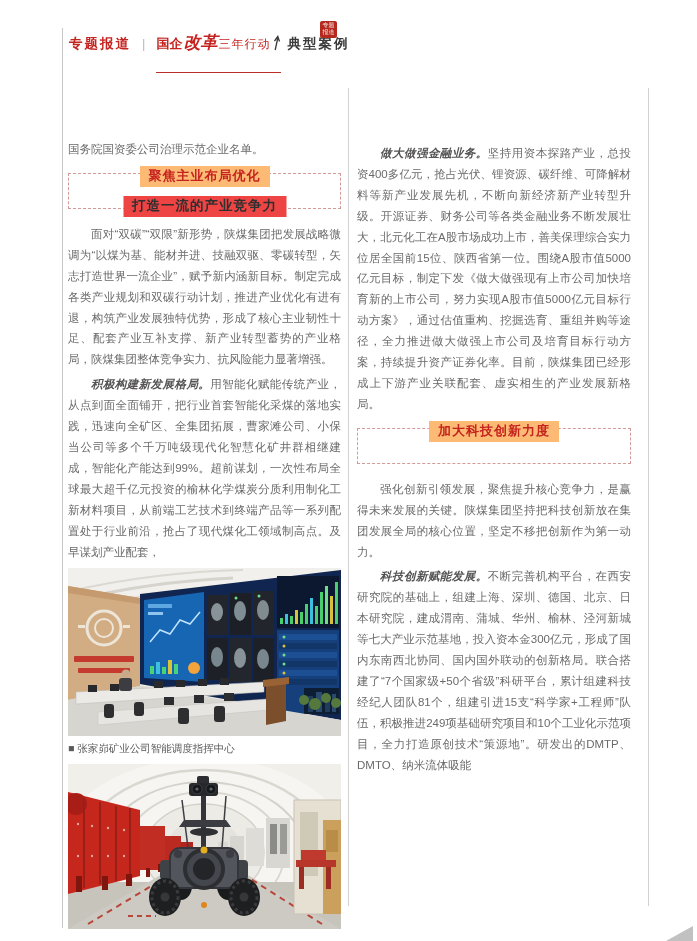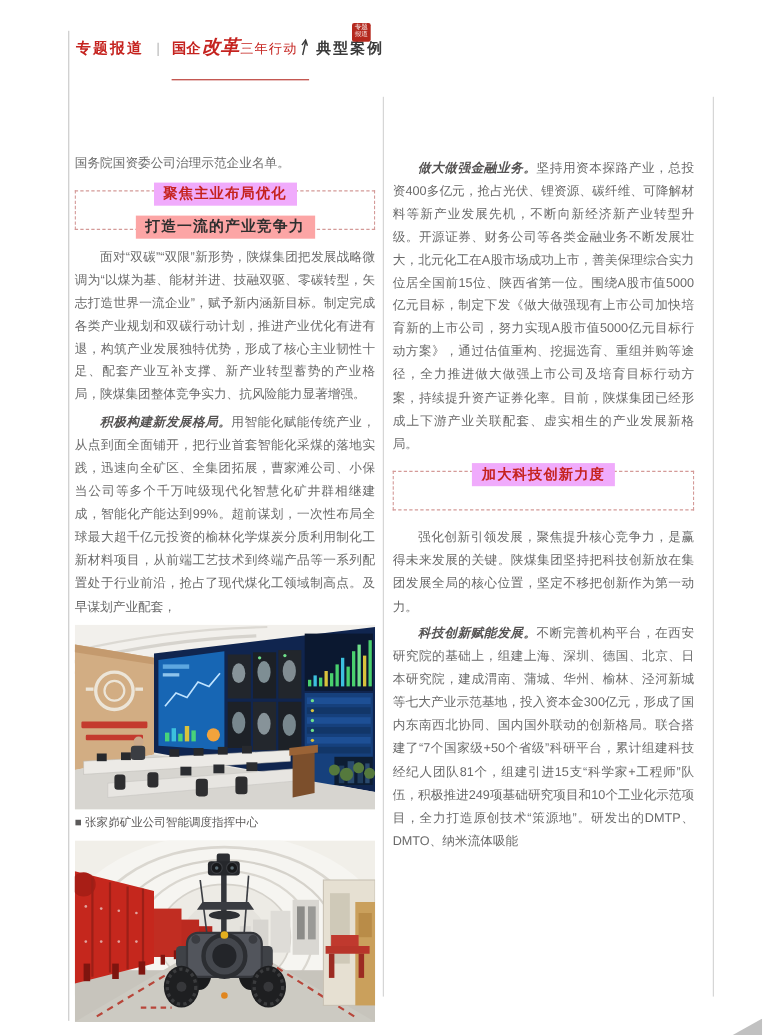--- a/index.html
+++ b/index.html
@@ -27,23 +27,23 @@
   .col{position:absolute;top:102px;width:273px;color:#6a6a6a;font-size:11.5px;line-height:20.9px;
        text-align:justify;letter-spacing:0;margin-top:37px;}
   .left-col{left:68px;}
   .right-col{left:357px;width:274px;}
   .body-p{margin:0;text-indent:2em;}
   .no-indent{text-indent:0;}
   .mt4{margin-top:4px;}
   .lead{font-family:"Liberation Serif","DejaVu Serif",serif;font-weight:bold;font-style:italic;color:#555353;}
   
   .section-box{position:relative;border:1px dashed #d49a98;height:34px;margin:13px 0 15px;}
-  .sec-title{position:absolute;top:-8px;left:50%;transform:translateX(-50%);background:#f0abfc;
+  .sec-title{position:absolute;top:-8px;left:50%;transform:translateX(-50%);background:#fdba74;
              padding:0 9px;color:#c5231f;font-weight:bold;font-size:13px;letter-spacing:1px;white-space:nowrap;}
-  .sec-sub{position:absolute;bottom:-9px;left:50%;transform:translateX(-50%);background:#fca5a5;
+  .sec-sub{position:absolute;bottom:-9px;left:50%;transform:translateX(-50%);background:#ef4444;
            padding:0 9px;color:#2f2f2f;font-weight:bold;font-size:13.5px;letter-spacing:1px;white-space:nowrap;}
   
   .photo{display:block;margin-top:6px;}
   .photo2{margin-top:9px;}
   .caption{font-size:10.5px;color:#5c5a5a;margin-top:5px;line-height:14px;text-align:left;}
   
   .footer{position:absolute;left:74px;top:899px;display:flex;align-items:baseline;}
   .f-num{font-size:15px;color:#3f3f3f;}
   .f-name{font-family:"Liberation Serif",serif;font-weight:bold;font-size:10px;color:#c5231f;
           letter-spacing:0.5px;word-spacing:3px;margin-left:14px;}

